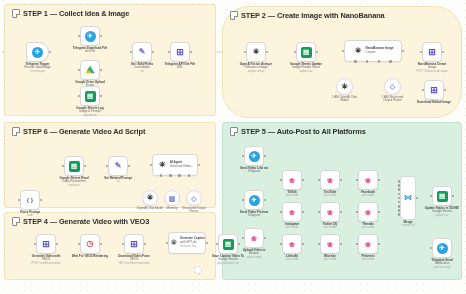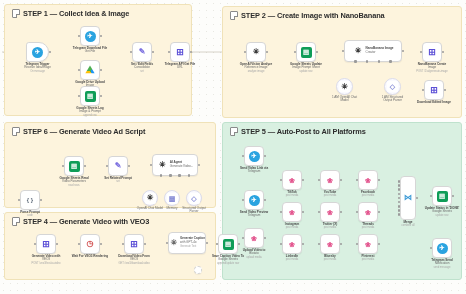--- a/index.html
+++ b/index.html
@@ -153,28 +153,28 @@
     <path class="wg" d="M340,180 H356"></path>
     <path class="wg" d="M340,212 H356"></path>
     <path class="wg" d="M378,180 C390,180 392,186 398,190"></path>
     <path class="wg" d="M378,212 C390,212 392,206 398,202"></path>
     <path class="wg" d="M378,180 C390,180 392,182 398,184"></path>
     <path class="wg" d="M378,212 C390,212 392,210 398,208"></path>
     <path class="wg" d="M428,196 H442"></path>
     <path class="wg" d="M442,240 L442,228"></path>
   </svg>
 
-  <div class="panel amber" style="left:4px;top:4px;width:188px;height:112px;">
+  <div class="panel amber" style="left:4px;top:4px;width:212px;height:112px;">
     <div class="panel-hdr">
       <span class="note-ico"></span>
       <span>STEP 1 — Collect Idea &amp; Image</span>
     </div>
   </div>
 
-  <div class="panel amber" style="left:222px;top:6px;width:240px;height:112px;">
+  <div class="panel amber" style="left:222px;top:6px;width:240px;height:112px;border-radius:27px;">
     <div class="panel-hdr">
       <span class="note-ico"></span>
       <span>STEP 2 — Create Image with NanoBanana</span>
     </div>
   </div>
 
   <div class="panel amber" style="left:4px;top:122px;width:212px;height:86px;">
     <div class="panel-hdr">
       <span class="note-ico"></span>
       <span>STEP 6 — Generate Video Ad Script</span>

